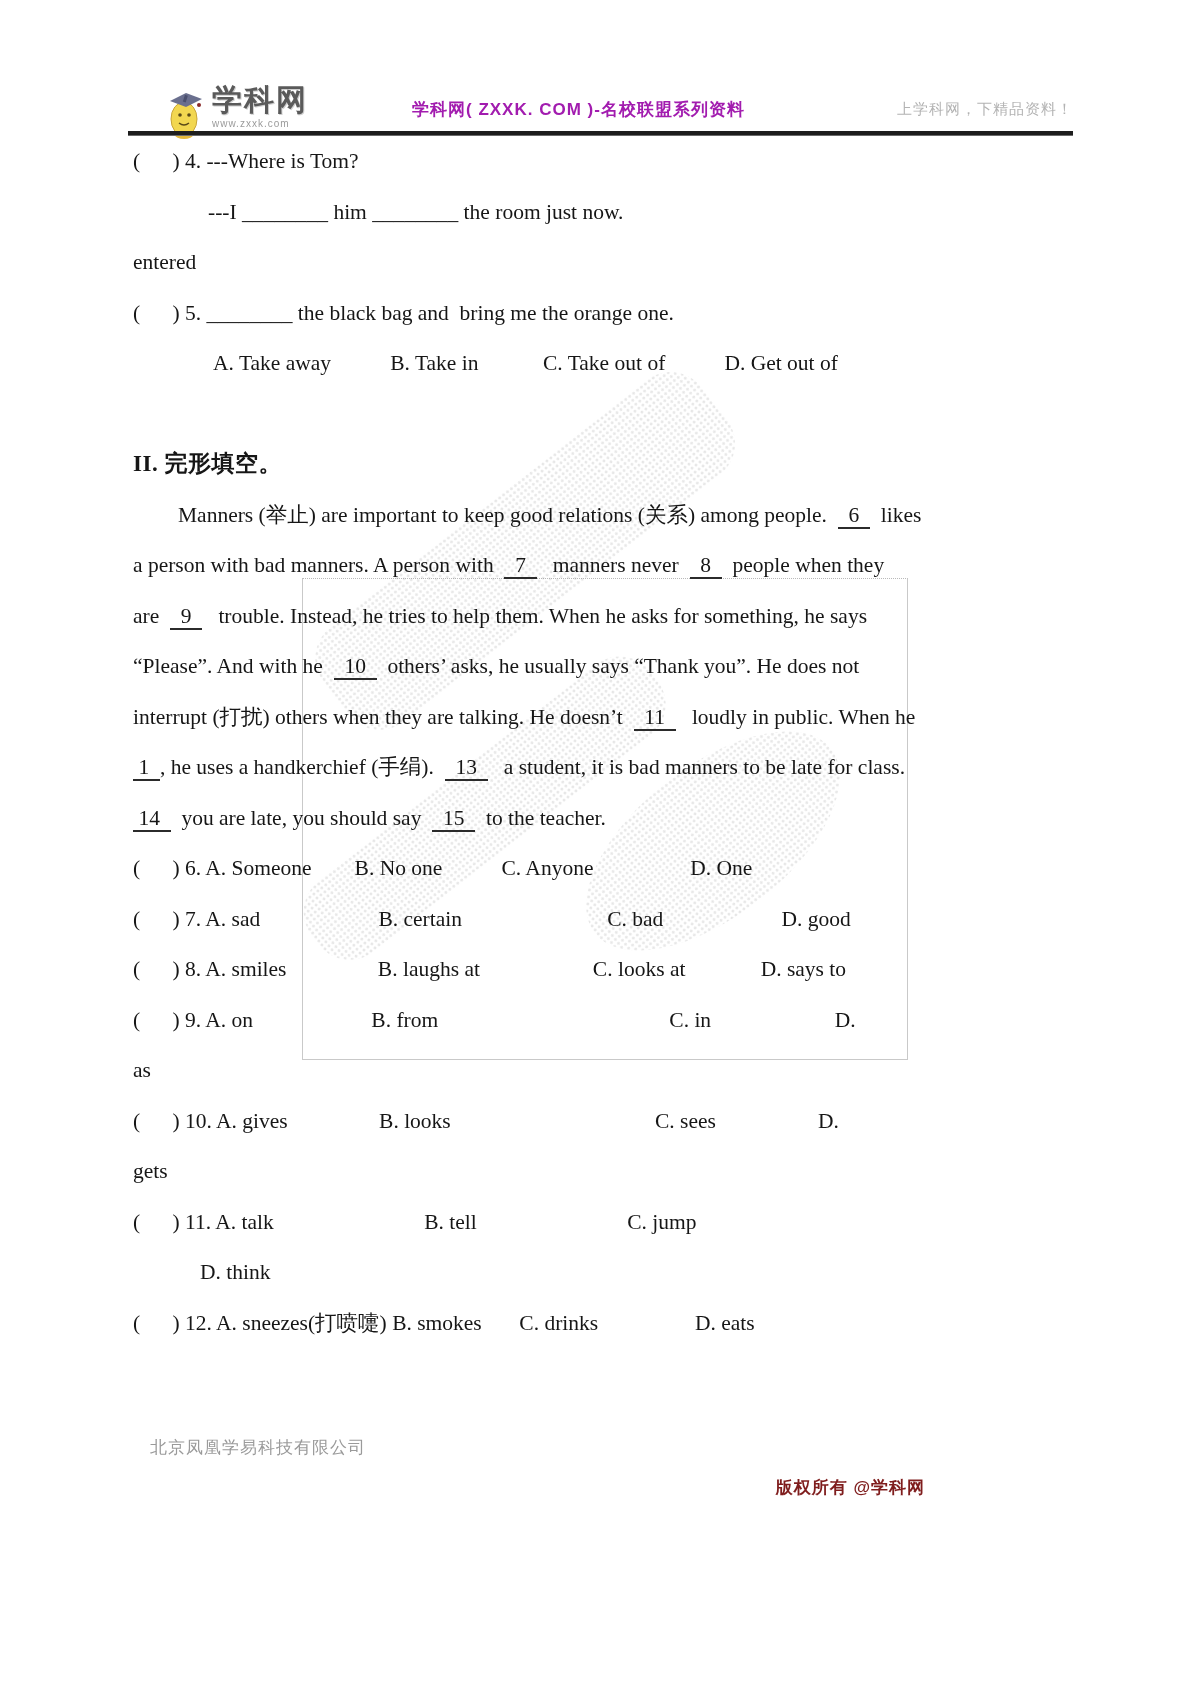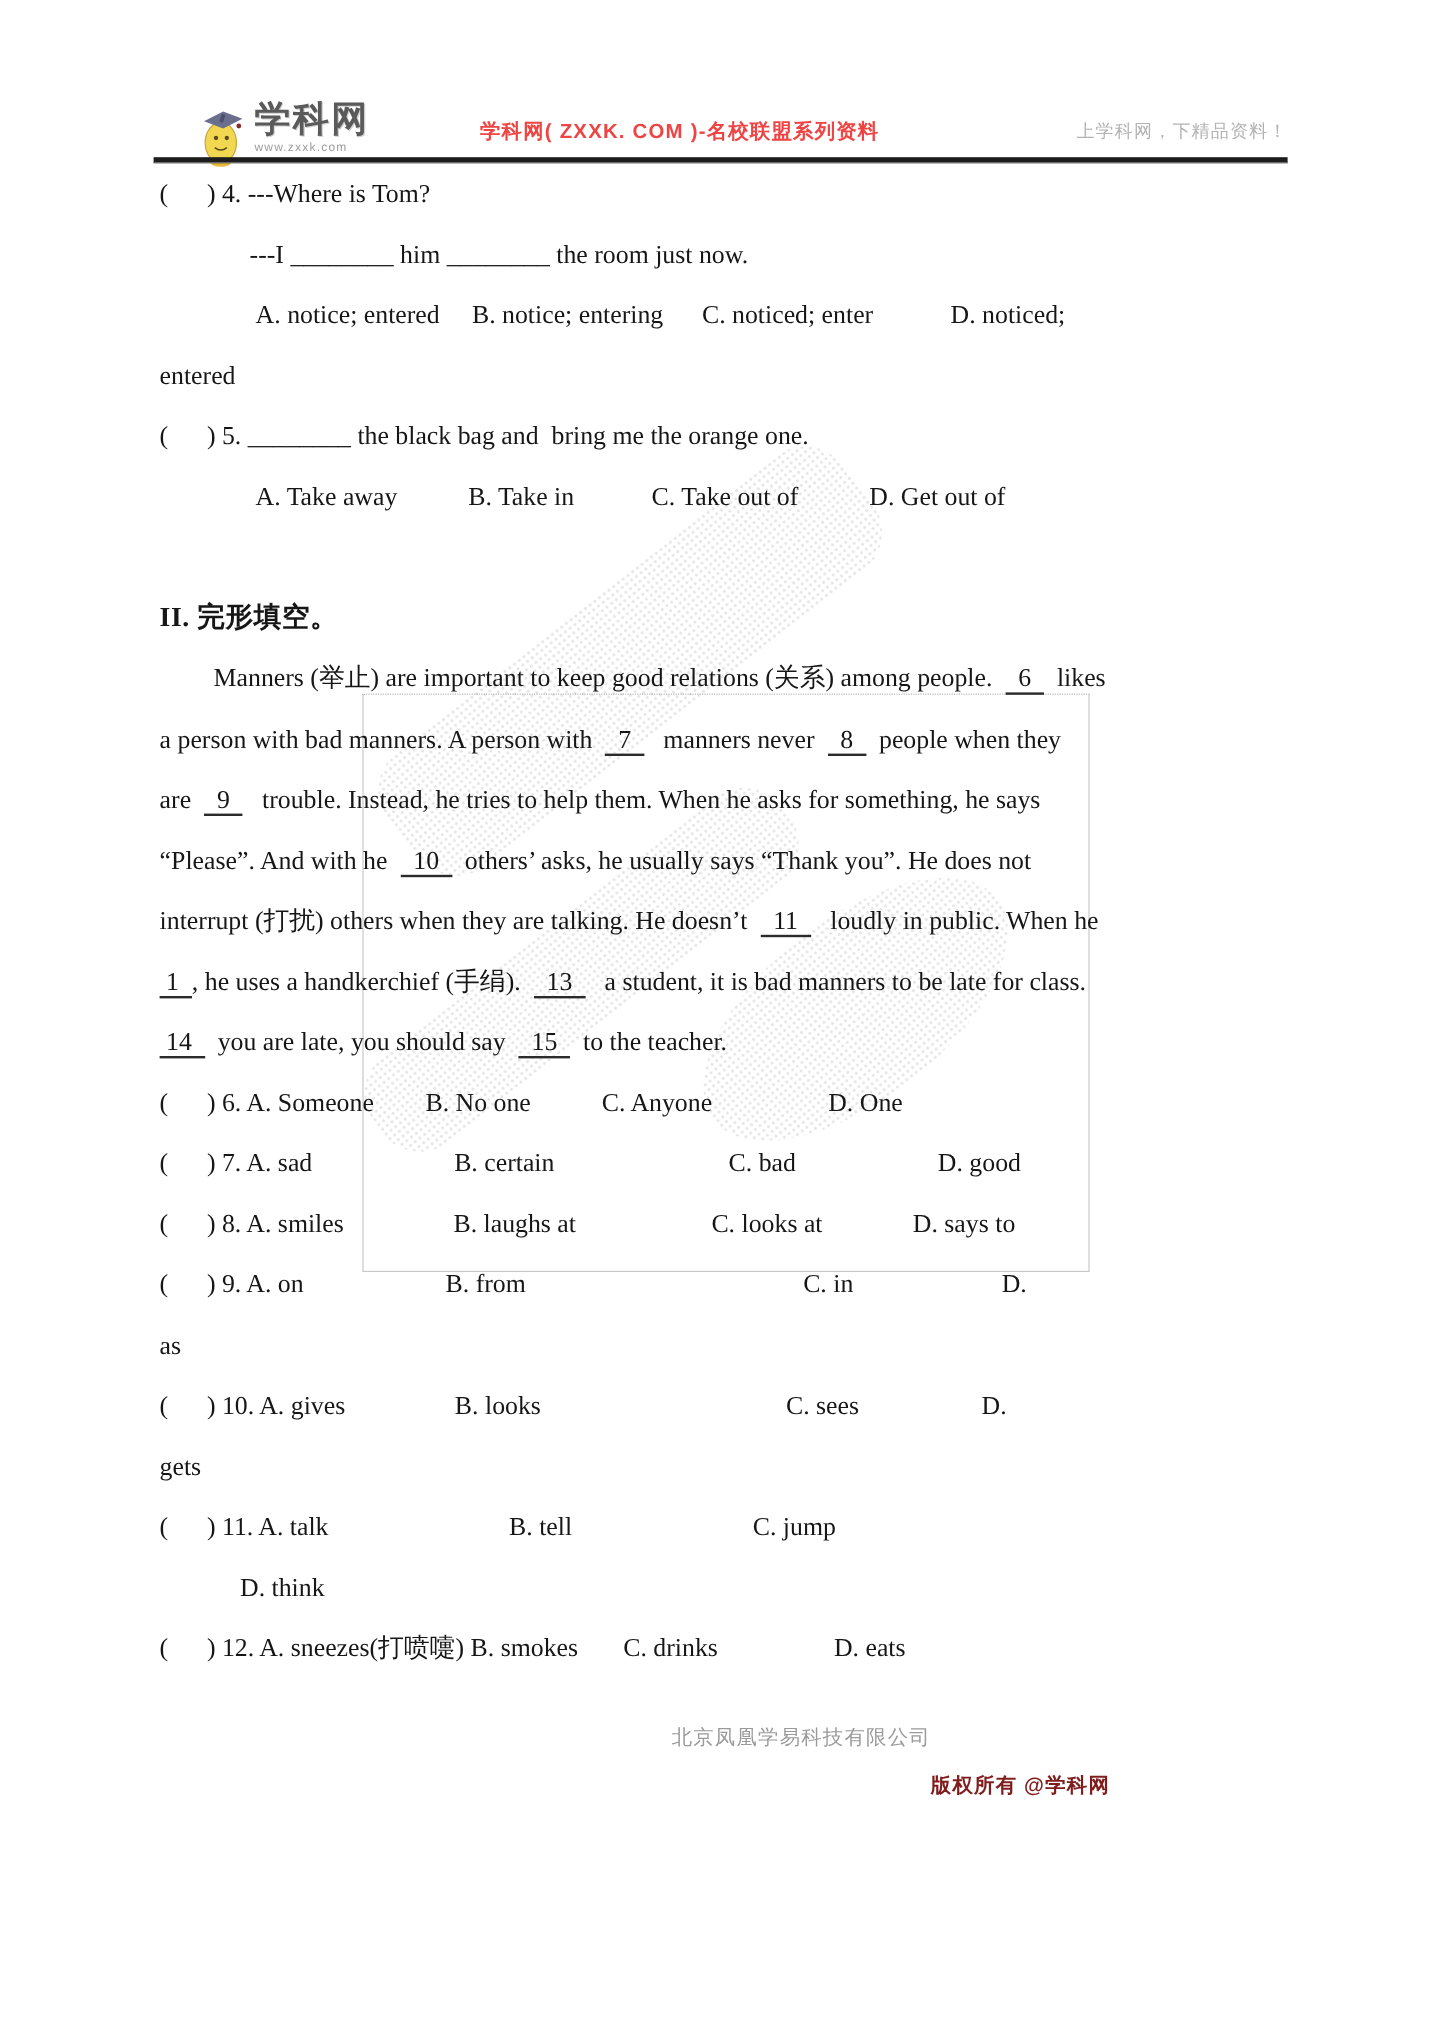--- a/index.html
+++ b/index.html
@@ -7,22 +7,22 @@
     position:relative; width:1200px; height:1698px; background:#ffffff;
     font-family:"Liberation Serif", serif; color:#161616; overflow:hidden;
   }
   
   .hdr{position:absolute; top:58px; left:128px; width:945px; height:72px;}
   .logo{position:absolute; left:38px; top:2px; display:flex; align-items:flex-start; gap:6px;margin-top:25px;}
   .mascot{width:40px; height:58px; position:relative; flex:0 0 auto;}
   .brand{display:flex; flex-direction:column; line-height:1;}
   .brand-name{font-family:"Liberation Sans", sans-serif; font-weight:bold; font-size:30px; color:#5a5a5a; letter-spacing:2px; text-shadow:1px 1px 0 #cfcfcf;}
   .brand-url{font-family:"Liberation Sans", sans-serif; font-size:10px; color:#9b9b9b; margin-top:4px; letter-spacing:1px;}
-  .hdr-center{position:absolute; left:272px; top:40px; font-family:"Liberation Sans", sans-serif;
-    font-size:17px; font-weight:bold; color:#ef4444; letter-spacing:1px; white-space:pre;}
+  .hdr-center{position:absolute; left:284px; top:40px; font-family:"Liberation Sans", sans-serif;
+    font-size:17px; font-weight:bold; color:#a21caf; letter-spacing:1px; white-space:pre;}
   .hdr-right{position:absolute; right:0px; top:42px; font-family:"Liberation Sans", sans-serif;
     font-size:15px; color:#b3b3b3; letter-spacing:1px; white-space:pre;}
   .rule{position:absolute; top:131px; left:128px; width:945px; height:4px; background:#1d1d1d; border-bottom:1px solid #6a6a6a;}
   
   .doc{position:absolute; top:136px; left:133px; width:944px; font-size:21.5px; z-index:2;}
   .line{position:relative; white-space:pre; line-height:50.5px; height:50.5px; z-index:2;}
   .spacer{height:50.5px;}
   .heading{font-size:23px; font-weight:bold; line-height:50.5px; height:50.5px; letter-spacing:.5px;}
   .i1{padding-left:75px;}
   .i2{padding-left:80px;}
@@ -33,21 +33,21 @@
   .txtbox{position:absolute; left:169px; top:442px; width:604px; height:480px;
     border-left:1px solid #c9c9c9; border-right:1px solid #c9c9c9;
     border-bottom:1px solid #c9c9c9; border-top:1px dotted #b9b9b9; z-index:0;}
   
   .wm{position:absolute; left:200px; top:450px; width:540px; height:460px; z-index:1; opacity:.55; pointer-events:none;}
   .wm .band{position:absolute; background-image:radial-gradient(rgba(140,140,140,.38) 1px, transparent 1.6px); background-size:5px 5px;}
   .wm .b1{left:40px; top:40px; width:480px; height:120px; transform:rotate(-38deg); transform-origin:left bottom; border-radius:40px;}
   .wm .b2{left:10px; top:300px; width:430px; height:90px; transform:rotate(-38deg); transform-origin:left bottom; border-radius:40px;}
   .wm .b3{left:230px; top:180px; width:300px; height:150px; transform:rotate(-38deg); border-radius:50%;}
   
-  .ftr{position:absolute; top:1436px; left:150px; width:775px; display:flex; justify-content:flex-end;
+  .ftr{position:absolute; top:1436px; left:150px; width:775px; display:flex; justify-content:space-between;
     font-family:"Liberation Sans", sans-serif; font-size:17px; line-height:24px; z-index:2;}
   .ftr-left{color:#9a9a9a; letter-spacing:1px;}
   .ftr-right{color:#7f1d1d; font-weight:bold; letter-spacing:1px;margin-top:40px;}
 </style>
 </head>
 <body>
 
 <div class="page">
 
   <header class="hdr">
@@ -76,21 +76,20 @@
   <main class="doc">
     <div class="txtbox"></div>
     <div class="wm">
       <div class="band b1"></div>
       <div class="band b2"></div>
       <div class="band b3"></div>
     </div>
     <div id="doc-lines">
         <div class="line"><span>(      ) 4. ---Where is Tom?</span></div>
         <div class="line i1"><span>---I ________ him ________ the room just now.</span></div>
-        <div class="line i2"><span>A. notice; entered     B. notice; entering      C. noticed; enter            D. noticed;</span></div>
         <div class="line"><span>entered</span></div>
         <div class="line"><span>(      ) 5. ________ the black bag and  bring me the orange one.</span></div>
         <div class="line i2"><span>A. Take away           B. Take in            C. Take out of           D. Get out of</span></div>
         <div class="spacer"></div>
         <div class="heading">II. 完形填空。</div>
         <div class="line p-first"><span>Manners (举止) are important to keep good relations (关系) among people.  </span><span class="blank">  6  </span><span>  likes</span></div>
         <div class="line"><span>a person with bad manners. A person with  </span><span class="blank">  7  </span><span>   manners never  </span><span class="blank">  8  </span><span>  people when they</span></div>
         <div class="line"><span>are  </span><span class="blank">  9  </span><span>   trouble. Instead, he tries to help them. When he asks for something, he says</span></div>
         <div class="line"><span>“Please”. And with he  </span><span class="blank">  10  </span><span>  others’ asks, he usually says “Thank you”. He does not</span></div>
         <div class="line"><span>interrupt (打扰) others when they are talking. He doesn’t  </span><span class="blank">  11  </span><span>   loudly in public. When he</span></div>

